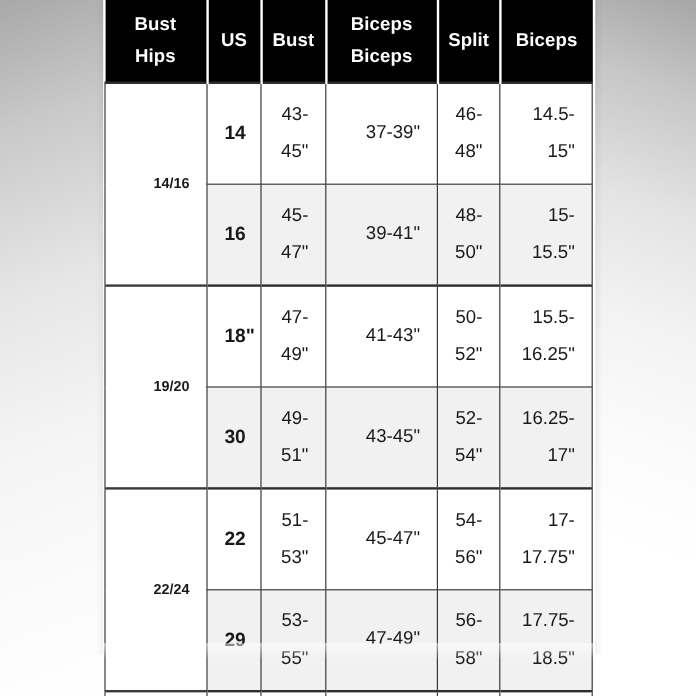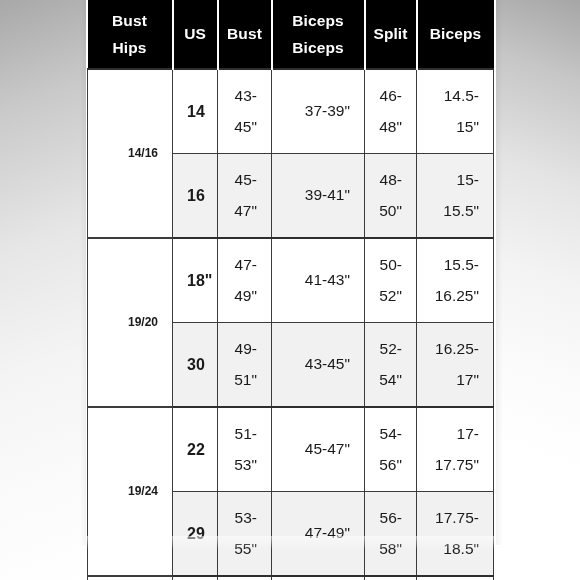--- a/index.html
+++ b/index.html
@@ -202,21 +202,21 @@
         <td>15.5-16.25"</td>
       </tr>
       <tr class="shaded">
         <td class="us">30</td>
         <td>49-51"</td>
         <td>43-45"</td>
         <td>52-54"</td>
         <td>16.25-17"</td>
       </tr>
       <tr class="group-start">
-        <td class="split" rowspan="2">19/24</td>
+        <td class="split" rowspan="2">22/24</td>
         <td class="us">22</td>
         <td>51-53"</td>
         <td>45-47"</td>
         <td>54-56"</td>
         <td>17-17.75"</td>
       </tr>
       <tr class="shaded">
         <td class="us">29</td>
         <td>53-55"</td>
         <td>47-49"</td>

